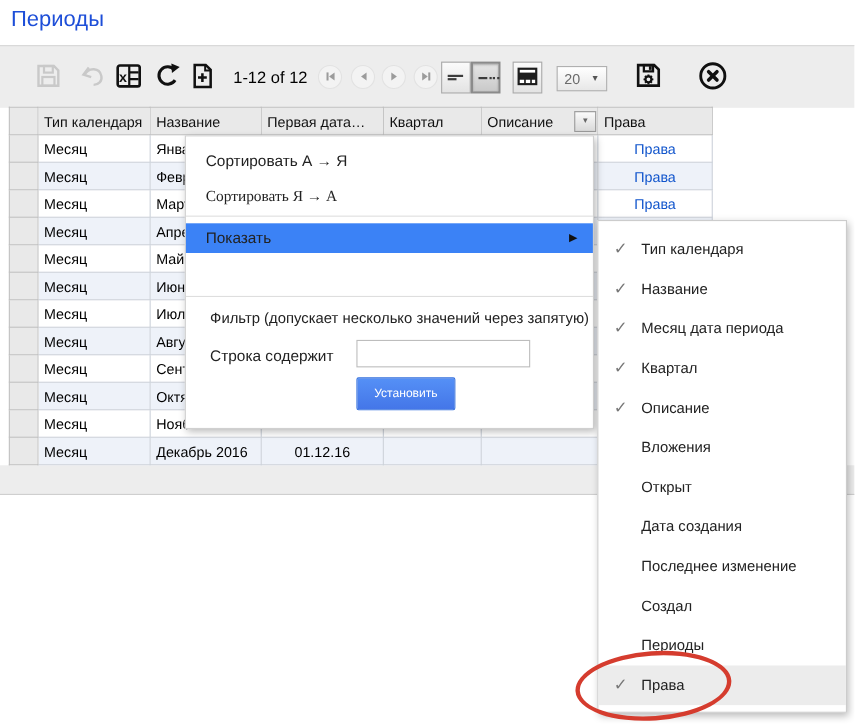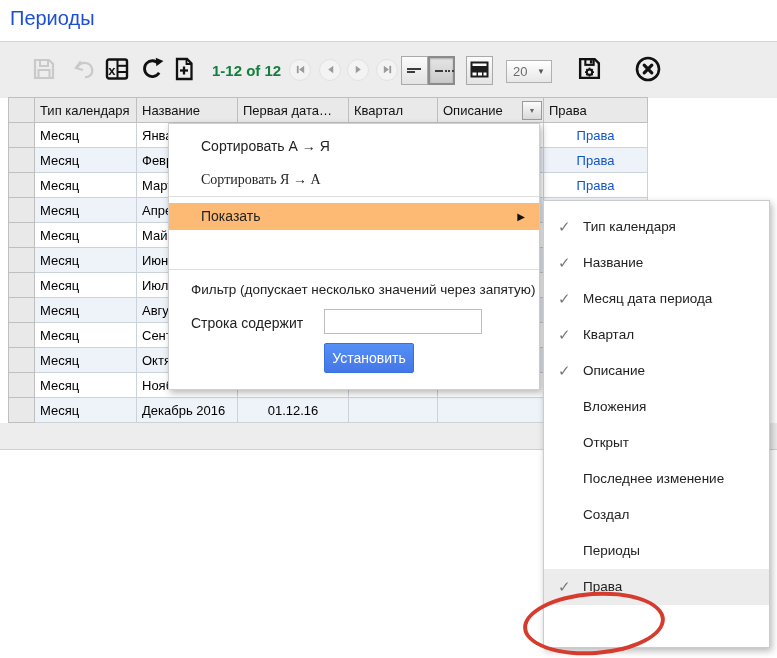--- a/index.html
+++ b/index.html
@@ -7,21 +7,21 @@
         font-family:"Liberation Sans",sans-serif;background:#fff;}
 
   
   #page-title{position:absolute;left:10px;top:7px;font-size:20px;color:#1d4ed8;}
 
   
   #toolbar{position:absolute;left:0;top:41px;width:777px;height:56px;
            background:#ededed;border-top:1px solid #d6d6d6;}
   .tbtn{position:absolute;top:14px;width:28px;height:28px;background:none;border:none;
         padding:0;cursor:pointer;display:flex;align-items:center;justify-content:center;}
-  #pag-label{position:absolute;left:212px;top:20px;font-size:15px;color:#15803d;font-weight:bold;}
+  #pag-label{position:absolute;left:212px;top:20px;font-size:15px;color:#000000;}
   .navbtn{position:absolute;top:17px;width:22px;height:22px;border-radius:50%;
           background:#f3f3f3;border:1px solid #e2e2e2;display:flex;align-items:center;
           justify-content:center;padding:0;}
   .seg{position:absolute;top:14px;width:27px;height:29px;border:1px solid #a9a9a9;
        background:linear-gradient(#fbfbfb,#e3e3e3);display:flex;flex-direction:column;
        align-items:flex-start;justify-content:center;padding:0 0 0 5px;box-sizing:border-box;}
   .seg.active{background:linear-gradient(#e6e6e6,#c9c9c9);border:2px solid #8b8b8b;
        box-shadow:inset 0 1px 2px rgba(0,0,0,.25);}
   .bar{height:2px;background:#3c3c3c;margin:1.5px 0;}
   .dotrow{display:flex;align-items:center;gap:1.5px;}
@@ -50,33 +50,33 @@
           display:flex;align-items:center;justify-content:center;font-size:7px;color:#666;
           cursor:pointer;}
   #grid-footer{position:absolute;left:0;top:423px;width:777px;height:26px;
                background:#ededed;border-bottom:1px solid #cfcfcf;z-index:0;}
 
   
   #ctx-menu{position:absolute;left:168px;top:123px;width:370px;height:265px;
             background:#fff;border:1px solid #d0d0d0;box-shadow:2px 3px 7px rgba(0,0,0,.28);
             z-index:10;font-size:14px;color:#222;}
   .cm-item{position:absolute;left:0;width:100%;height:33px;line-height:33px;
-           padding-left:32px;box-sizing:border-box;cursor:pointer;}
+           padding-left:18px;box-sizing:border-box;cursor:pointer;}
   #cm-sort-az{top:6px;} #cm-sort-za{top:39px;font-family:Liberation Serif, serif;}
-  #cm-show{top:79px;height:27px;line-height:27px;background:#fdba74;}
+  #cm-show{top:79px;height:27px;line-height:27px;background:#3b82f6;}
   #cm-hide{top:106px;}
   .cm-sep{position:absolute;left:0;width:100%;height:1px;background:#dedede;}
   #cm-sep1{top:72px;} #cm-sep2{top:145px;}
   #cm-filter-label{position:absolute;left:22px;top:158px;font-size:13.5px;}
   #cm-contains-label{position:absolute;left:22px;top:191px;font-size:14px;}
   #cm-filter-input{position:absolute;left:155px;top:185px;width:158px;height:25px;
                    border:1px solid #bdbdbd;box-sizing:border-box;font-size:13px;padding:0 4px;}
   #cm-apply{position:absolute;left:155px;top:219px;width:90px;height:30px;
             background:linear-gradient(#5590f6,#4476e8);border:1px solid #3671de;
-            border-radius:2px;color:#fff;font-size:14px;cursor:pointer;
+            border-radius:2px;color:#fff;font-size:11px;cursor:pointer;
             font-family:"Liberation Sans",sans-serif;}
   .sub-arrow{position:absolute;right:14px;top:0;font-size:10px;color:#111;}
 
   
   #submenu{position:absolute;left:543px;top:200px;width:227px;height:448px;
            background:#fff;border:1px solid #ccc;box-shadow:2px 3px 7px rgba(0,0,0,.28);
            z-index:11;box-sizing:border-box;padding-top:8px;}
   .sm-item{height:36px;line-height:36px;font-size:13.5px;color:#222;cursor:pointer;
            display:flex;align-items:center;}
   .sm-item.hl{background:#ececec;}
@@ -423,20 +423,24 @@
     <div class="sm-item">
       <span class="sm-check off">✓</span>
       <span class="sm-label">Вложения</span>
     </div>
 
     <div class="sm-item">
       <span class="sm-check off">✓</span>
       <span class="sm-label">Открыт</span>
     </div>
 
+    <div class="sm-item">
+      <span class="sm-check off">✓</span>
+      <span class="sm-label">Дата создания</span>
+    </div>
 
     <div class="sm-item">
       <span class="sm-check off">✓</span>
       <span class="sm-label">Последнее изменение</span>
     </div>
 
     <div class="sm-item">
       <span class="sm-check off">✓</span>
       <span class="sm-label">Создал</span>
     </div>

